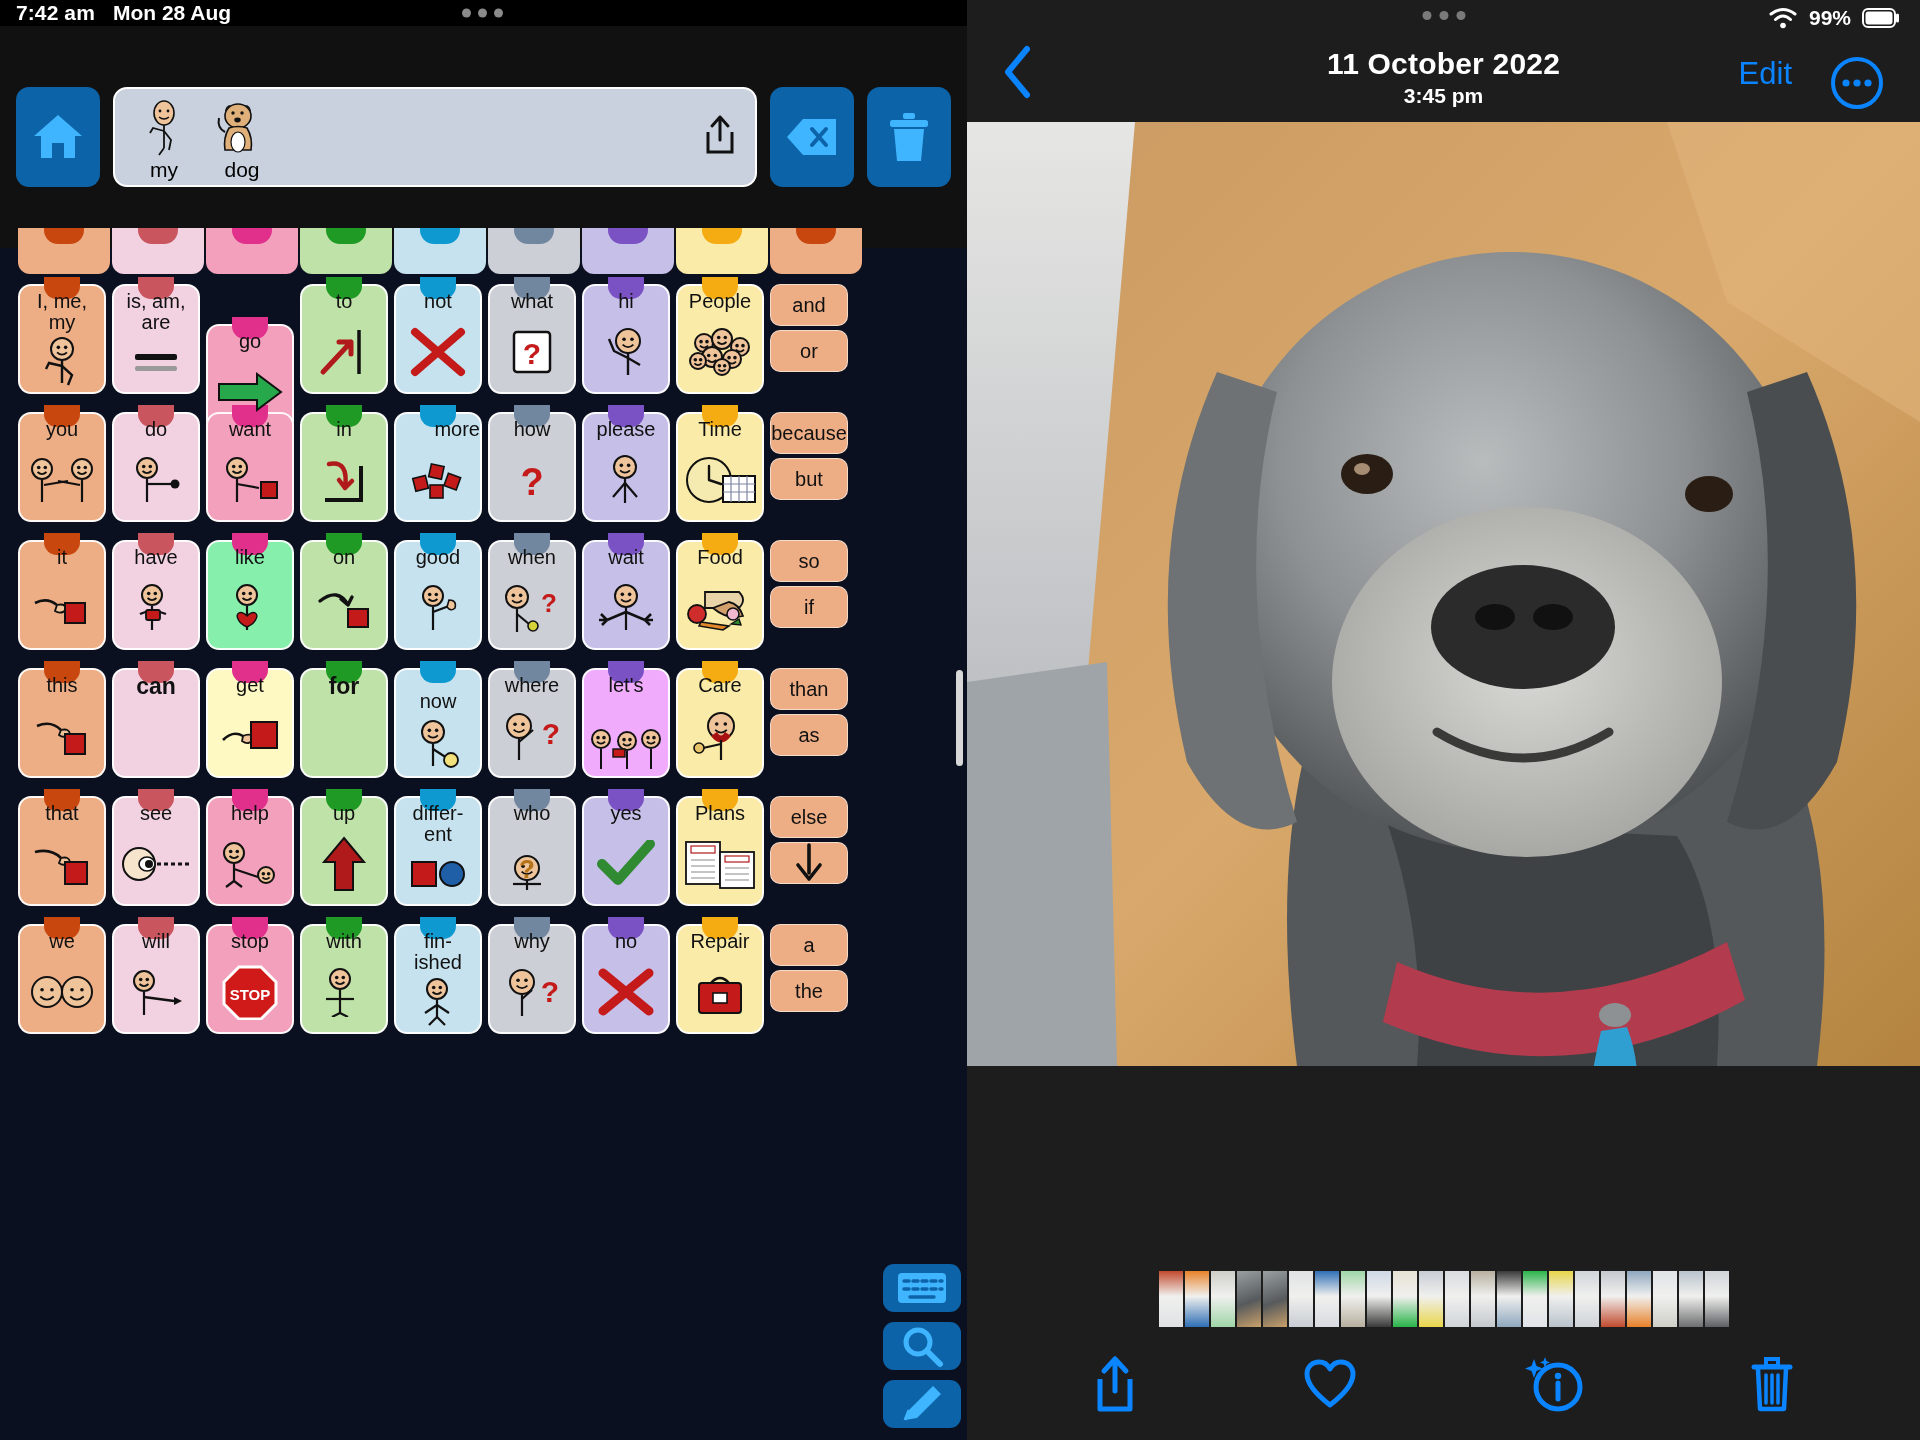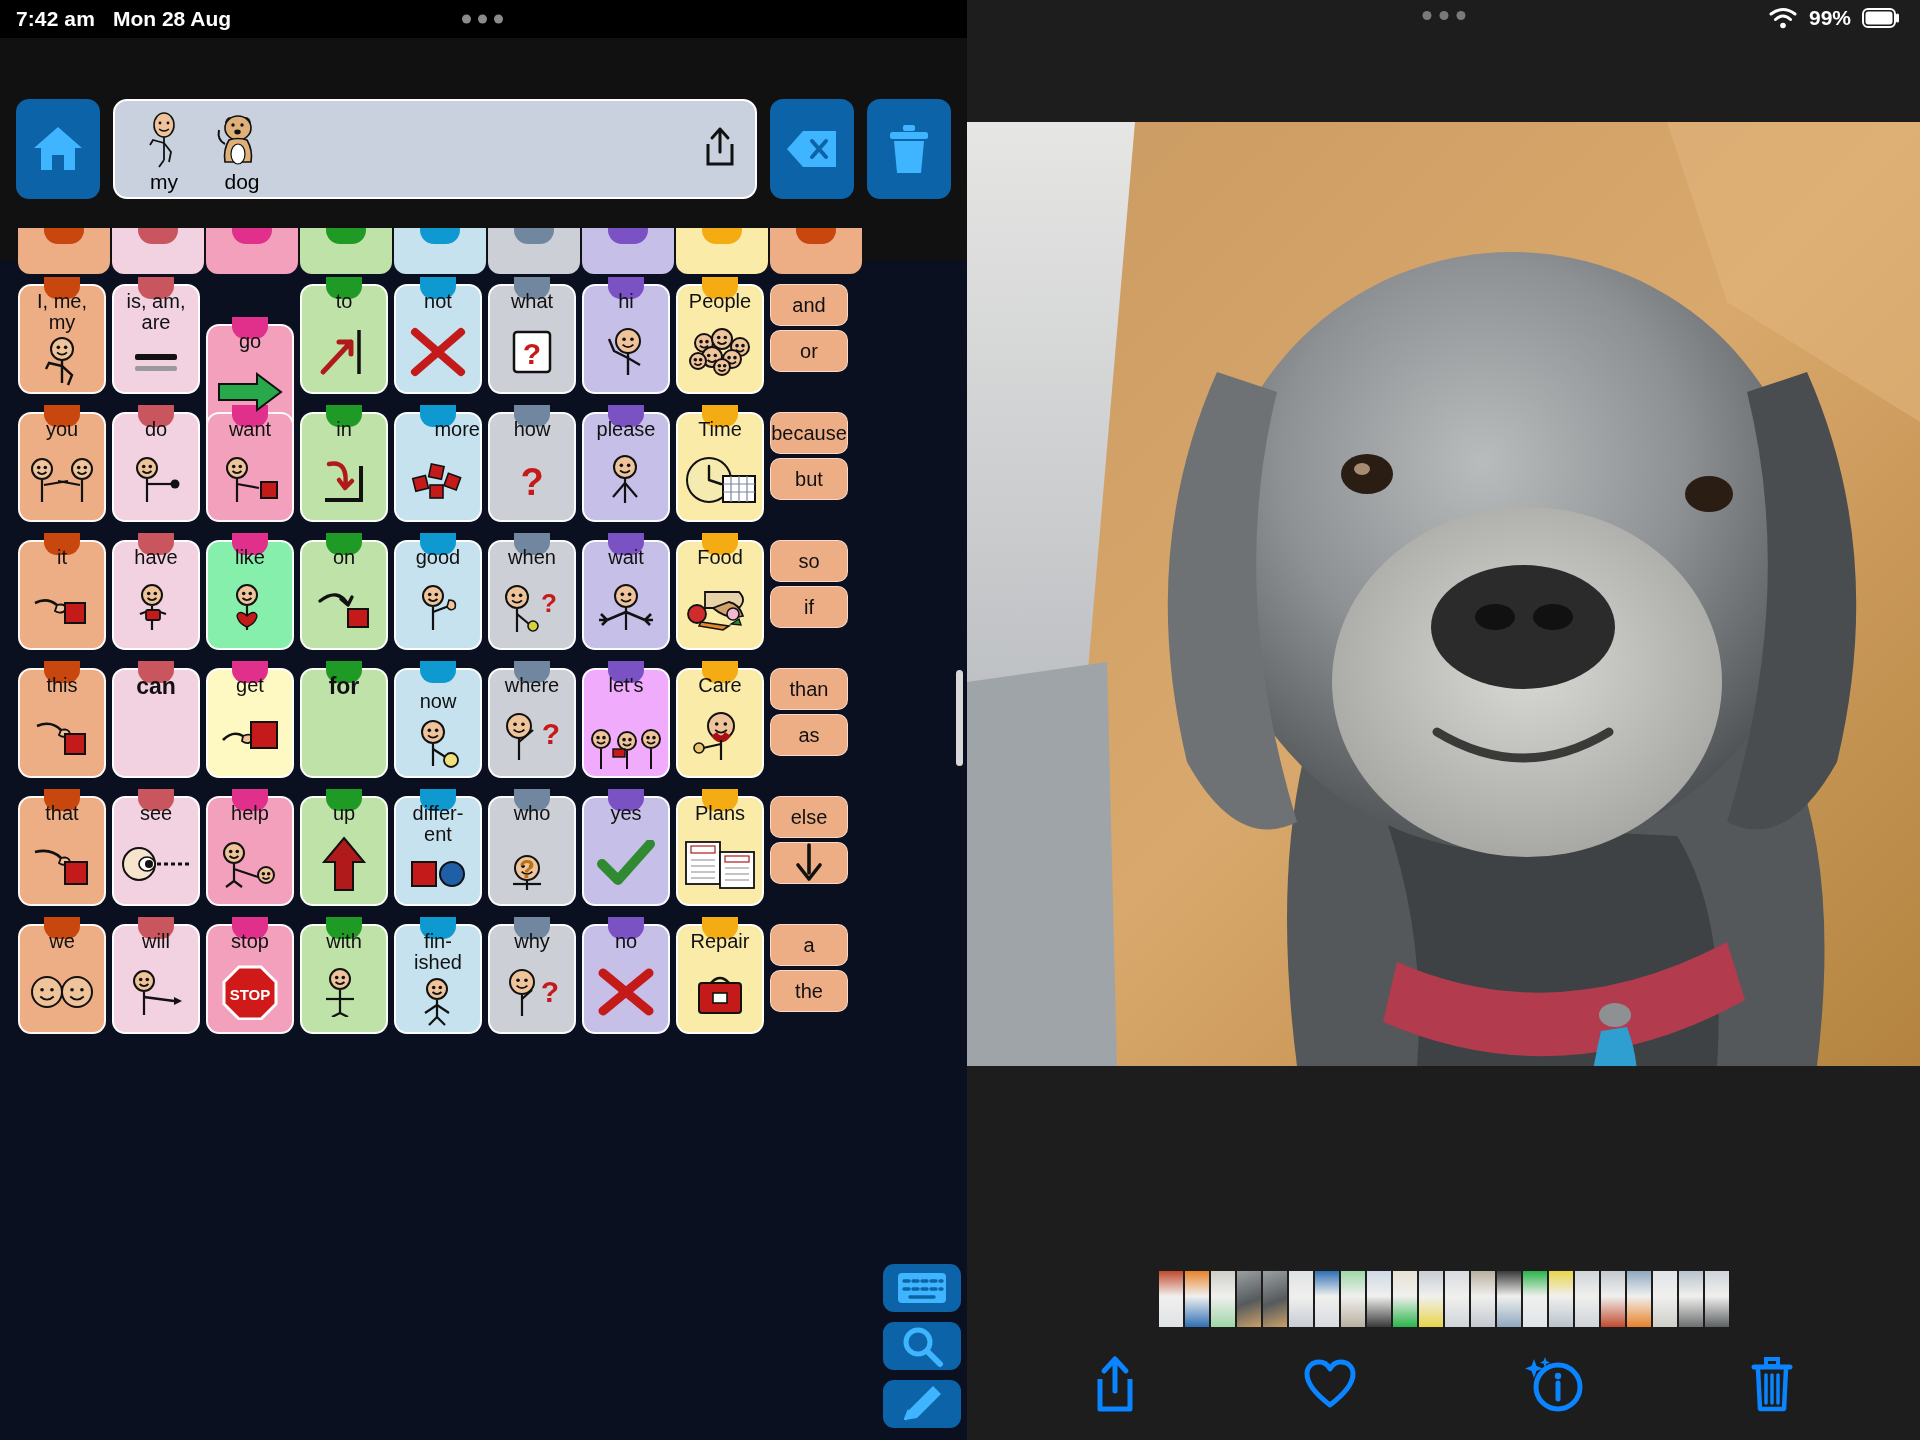--- a/index.html
+++ b/index.html
@@ -13,21 +13,21 @@
 
   
   .aac-pane {
     position: relative;
     width: 967px; height: 1440px;
     background: #0b1020;
     flex: 0 0 967px;
     overflow: hidden;
   }
   .aac-statusbar {
-    height: 38px; background: #000; color: #fff;
+    height: 26px; background: #000; color: #fff;
     display: flex; align-items: center;
     font-size: 21px; font-weight: bold; position: relative;
   }
   .aac-statusbar .sb-time { margin-left: 16px; letter-spacing: .1px; }
   .aac-statusbar .sb-date { margin-left: 18px; }
   .sb-dots { position: absolute; left: 462px; top: 50%; transform: translateY(-50%);
              display: flex; gap: 7px; }
   .sb-dots i { width: 9px; height: 9px; border-radius: 50%; background: #8b8b8b; display:block; }
 
   .aac-topbar-wrap { height: 222px; background: #111111; position: relative; }
@@ -960,20 +960,40 @@
         <circle cx="15" cy="18.5" r="2.8" fill="#fff"></circle>
       </svg>
       <span class="ph-batt-pct">99%</span>
       <svg width="38" height="20" viewBox="0 0 38 20">
         <rect x="1" y="1" width="32" height="18" rx="5" fill="none" stroke="#fff" stroke-width="2"></rect>
         <rect x="3.5" y="3.5" width="27" height="13" rx="3" fill="#fff"></rect>
         <path d="M35.5 7 L35.5 13" stroke="#fff" stroke-width="3" stroke-linecap="round"></path>
       </svg>
     </div>
 
+    <div class="ph-nav">
+      <div class="ph-back">
+        <svg width="34" height="56" viewBox="0 0 34 56">
+          <path d="M26 5 L7 28 L26 51" stroke="#0a84ff" stroke-width="6" fill="none" stroke-linecap="round" stroke-linejoin="round"></path>
+        </svg>
+      </div>
+      <div class="ph-title">
+        <div class="d1">11 October 2022</div>
+        <div class="d2">3:45 pm</div>
+      </div>
+      <div class="ph-edit">Edit</div>
+      <div class="ph-more">
+        <svg width="54" height="54" viewBox="0 0 54 54">
+          <circle cx="27" cy="27" r="24" fill="none" stroke="#0a84ff" stroke-width="4"></circle>
+          <circle cx="16" cy="27" r="3.6" fill="#0a84ff"></circle>
+          <circle cx="27" cy="27" r="3.6" fill="#0a84ff"></circle>
+          <circle cx="38" cy="27" r="3.6" fill="#0a84ff"></circle>
+        </svg>
+      </div>
+    </div>
 
     <div class="photo-frame">
       <svg width="100%" height="100%" viewBox="0 0 953 944" preserveAspectRatio="xMidYMid slice">
         <defs>
           <linearGradient id="floor" x1="0" y1="0" x2="1" y2="1">
             <stop offset="0" stop-color="#c99a62"></stop>
               <stop offset="0.5" stop-color="#d9a86c"></stop>
             <stop offset="1" stop-color="#b3833f"></stop>
           </linearGradient>
           <radialGradient id="fur" cx="0.45" cy="0.35" r="0.75">

